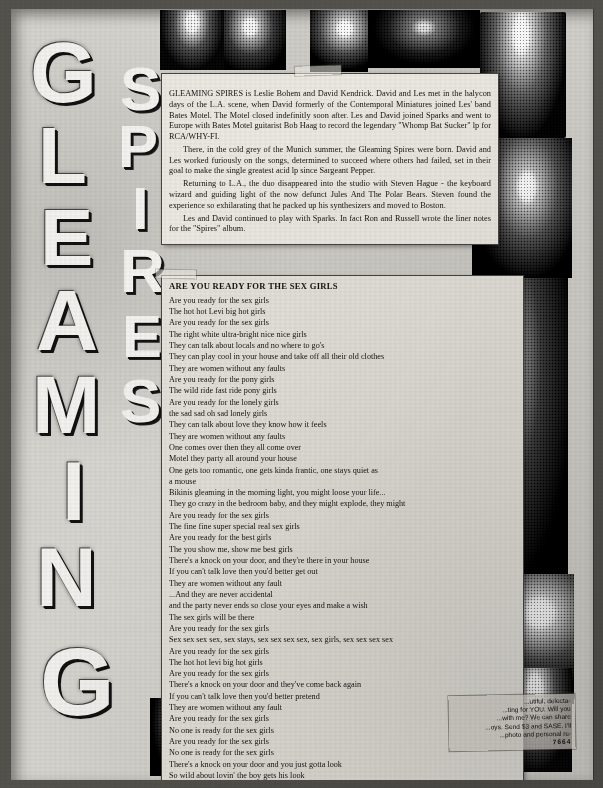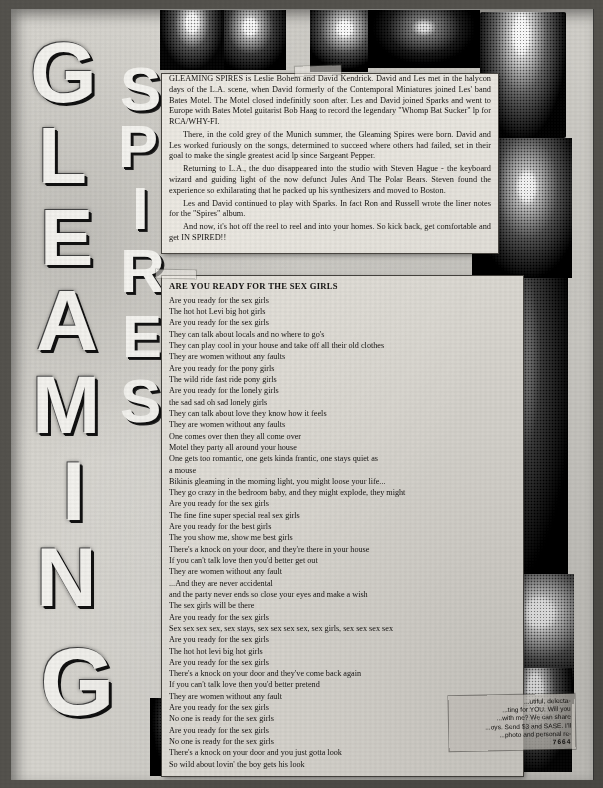--- a/index.html
+++ b/index.html
@@ -145,21 +145,21 @@
     background: #ece9e2;
     color: #161412;
     box-shadow: 0 0 0 1px #4a4742, 2px 2px 5px rgba(0,0,0,.45);
     z-index: 30;
     font-family: "Liberation Serif", serif;
   }
   #bio {
     left: 152px;
     top: 66px;
     width: 322px;
-    padding: 0 7px 7px 7px;
+    padding: 15px 7px 7px 7px;
     font-size: 8.3px;
     line-height: 1.30;
     background: #efece5;
   }
   #bio p {
     margin: 0 0 2px 0;
     text-align: justify;
   }
   #bio .indent { text-indent: 14px; }
 
@@ -277,28 +277,28 @@
       <span class="spiresletter" style="left:2px;  top:182px; font-size:62px;">R</span>
       <span class="spiresletter" style="left:4px;  top:248px; font-size:60px;">E</span>
       <span class="spiresletter" style="left:2px;  top:312px; font-size:62px;">S</span>
     </div>
 
     <div class="textblock" id="bio">
       <p>GLEAMING SPIRES is Leslie Bohem and David Kendrick.  David and Les met in the halycon days of the L.A. scene, when David formerly of the Contemporal Miniatures joined Les' band Bates  Motel.  The Motel closed indefinitly soon after.  Les and David joined Sparks and went to Europe with Bates Motel guitarist Bob Haag to record the legendary  "Whomp Bat Sucker" lp for RCA/WHY-FI.</p>
       <p class="indent">There, in the cold grey of the Munich summer, the Gleaming Spires were born.  David and Les worked furiously on the songs, determined to succeed where others had failed, set in their goal to make the single greatest acid lp since Sargeant Pepper.</p>
       <p class="indent">Returning to L.A., the duo disappeared into the studio with Steven Hague - the keyboard wizard and guiding light of  the now defunct Jules And The Polar Bears.  Steven found the experience so exhilarating that he packed up his synthesizers and moved to Boston.</p>
       <p class="indent">Les and David continued to play with Sparks.  In fact Ron and Russell wrote the liner notes for the "Spires" album.</p>
-      <p class="indent">And now, it's hot off the reel to reel and into your homes.  So kick back, get comfortable and get IN SPIRED!!</p>
     </div>
 
     <div class="textblock" id="lyrics">
       <div class="lyr-title">ARE YOU READY FOR THE SEX GIRLS</div>
       <div class="line">Are you ready for the sex girls</div>
       <div class="line">The hot hot  Levi big hot girls</div>
       <div class="line">Are you ready for the sex girls</div>
+      <div class="line">The right white ultra-bright nice nice girls</div>
       <div class="line">They can talk about locals and no where to go's</div>
       <div class="line">They can play cool in your house and take off all their old clothes</div>
       <div class="line">They are women without any faults</div>
       <div class="line">Are you ready for the pony girls</div>
       <div class="line">The wild ride fast ride pony girls</div>
       <div class="line">Are you ready for the lonely girls</div>
       <div class="line">the sad sad oh sad lonely girls</div>
       <div class="line">They can talk about love they know how it feels</div>
       <div class="line">They are women without any faults</div>
       <div class="line">One comes over then they all come over</div>

